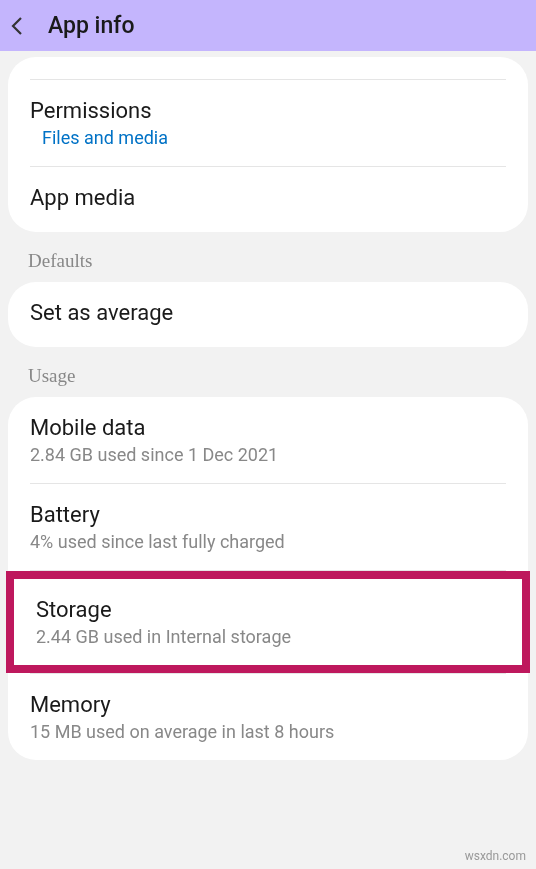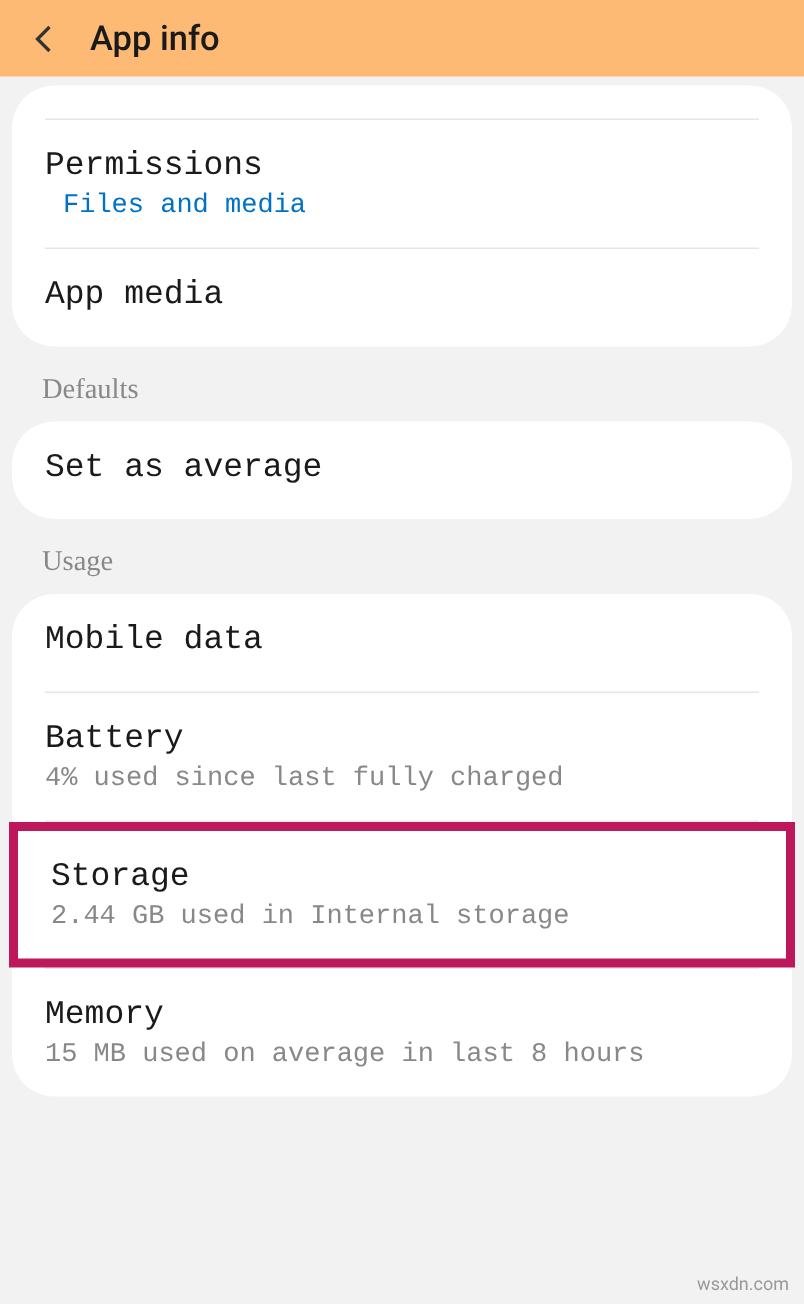--- a/index.html
+++ b/index.html
@@ -11,39 +11,38 @@
       font-family: -apple-system, BlinkMacSystemFont, 'Segoe UI', Roboto, sans-serif;
       background: #f2f2f2;
       width: 536px;
       height: 869px;
       overflow: hidden;
       position: relative;
     }
     .header {
       display: flex;
       align-items: center;
-      padding: 12px 18px;
-      background: #fdba74;
+      padding: 12px 6px;
+      background: #c4b5fd;
     }
     .back-icon {
       width: 24px;
       height: 24px;
       margin-right: 18px;
       cursor: pointer;
     }
     .header-title {
       font-size: 23px;
       font-weight: 500;
       color: #1a1a1a;
     }
     .card {
       background: #ffffff;
       border-radius: 28px;
       margin: 0 8px;
-      font-family: Liberation Mono, monospace;
     }
     .cutoff-text {
       color: #0072c6;
       font-size: 19px;
       padding: 0 22px 14px 22px;
       overflow: hidden;
       height: 22px;
       margin-top: 6px;
     }
     .cutoff-inner {
@@ -71,21 +70,21 @@
       background: #e5e5e5;
       margin: 0 22px;
     }
     .section-label {
       font-size: 19px;
       color: #888888;
       padding: 18px 28px 10px 28px;
       font-family: Liberation Serif, serif;
     }
     .highlight {
-      border: 6px solid #be185d;
+      border: 8px solid #be185d;
       margin: 0 -2px;
       position: relative;
       z-index: 2;
     }
     .watermark {
       position: absolute;
       bottom: 6px;
       right: 10px;
       font-size: 12px;
       color: #999999;
@@ -125,20 +124,21 @@
   <div class="item">
     <div class="item-title">Set as average</div>
   </div>
 </div>
 
 <div class="section-label">Usage</div>
 
 <div class="card">
   <div class="item">
     <div class="item-title">Mobile data</div>
+    <div class="item-sub">2.84 GB used since 1 Dec 2021</div>
   </div>
   <div class="divider"></div>
   <div class="item">
     <div class="item-title">Battery</div>
     <div class="item-sub">4% used since last fully charged</div>
   </div>
   <div class="divider"></div>
   <div class="highlight">
     <div class="item">
       <div class="item-title">Storage</div>

